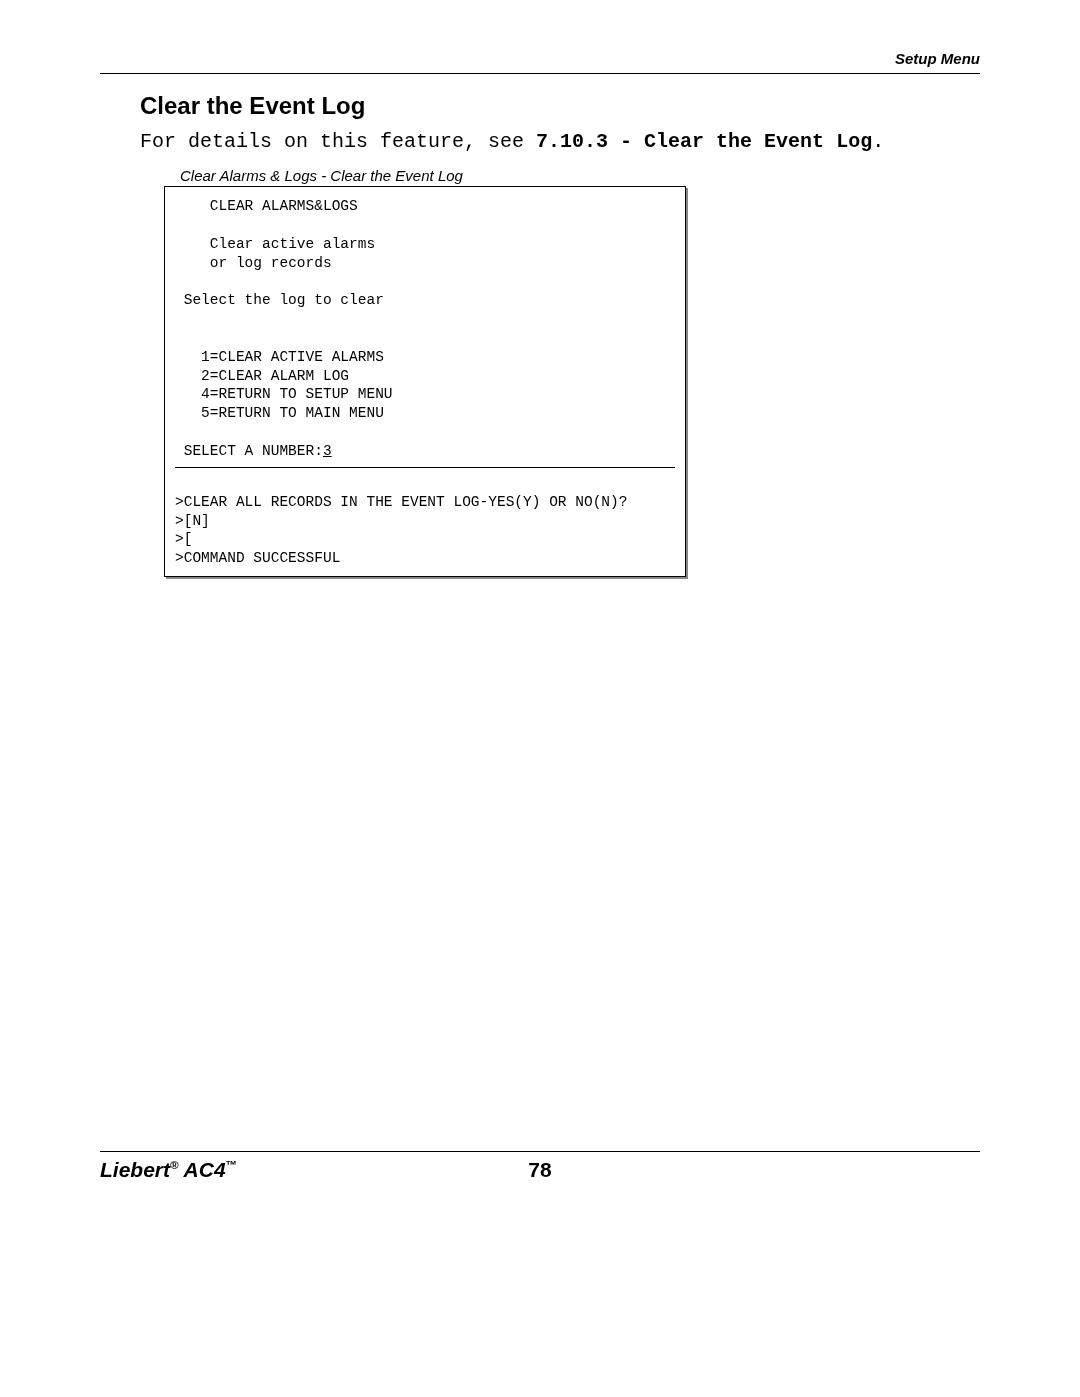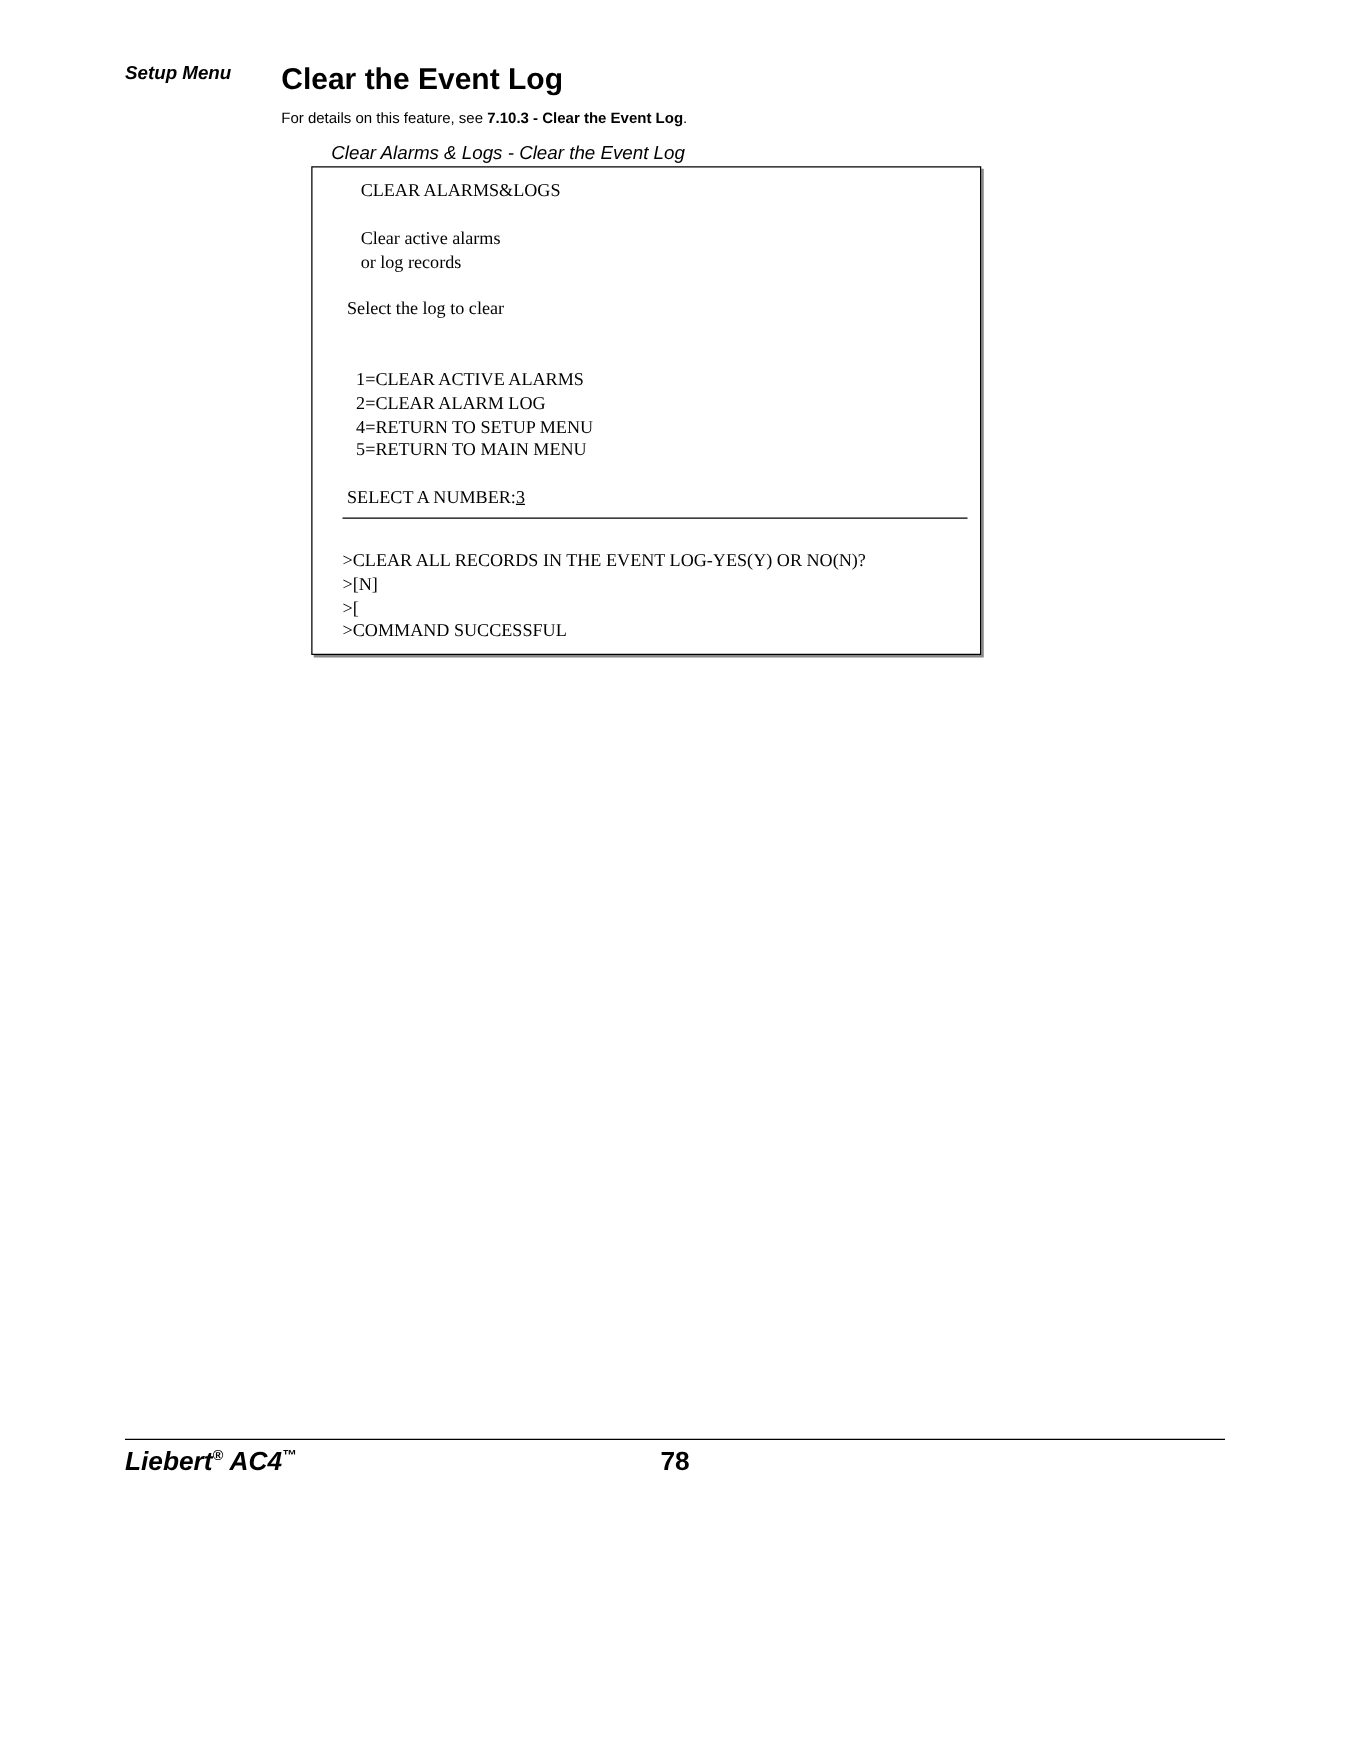--- a/index.html
+++ b/index.html
@@ -9,21 +9,21 @@
     color: #000;
     font-family: "Times New Roman", Times, serif;
     font-size: 16px;
   }
   .page {
     width: 1080px;
     height: 1222px;
     box-sizing: border-box;
     padding: 50px 100px 40px 100px;
     display: flex;
-    flex-direction: row;
+    flex-direction: column;
     position: relative;
   }
   .header-right {
     font-family: Arial, Helvetica, sans-serif;
     font-weight: bold;
     font-style: italic;
     font-size: 15px;
     text-align: right;
   }
   .rule {
@@ -34,42 +34,42 @@
   .content {
     margin-left: 40px;
   }
   h3.section-title {
     font-family: Arial, Helvetica, sans-serif;
     font-weight: bold;
     font-size: 24px;
     margin: 0 0 8px 0;
   }
   p.body-text {
-    font-family: Liberation Sans, sans-serif;
-    font-size: 12px;
+    font-family: Liberation Mono, monospace;
+    font-size: 20px;
     margin: 0 0 12px 0;
     line-height: 1.35;
   }
   .bold { font-weight: bold; }
   .panel-caption {
     font-family: Arial, Helvetica, sans-serif;
     font-weight: normal;
     font-style: italic;
     font-size: 15px;
     margin: 0 0 2px 40px;
   }
   .terminal-box {
     width: 500px;
     margin-left: 24px;
     border: 1.5px solid #000;
     box-shadow: 2px 2px 0 0 #888;
-    font-family: Liberation Serif, serif;
+    font-family: Liberation Mono, monospace;
     font-size: 14.5px;
     line-height: 1.3;
-    padding: 10px 10px 8px 24px;
+    padding: 10px 10px 8px 10px;
     background: #fff;
   }
   .terminal-box hr.thin {
     border: none;
     border-top: 1px solid #000;
     margin: 6px 0;
   }
   .underline { text-decoration: underline; }
   .footer {
     position: absolute;

